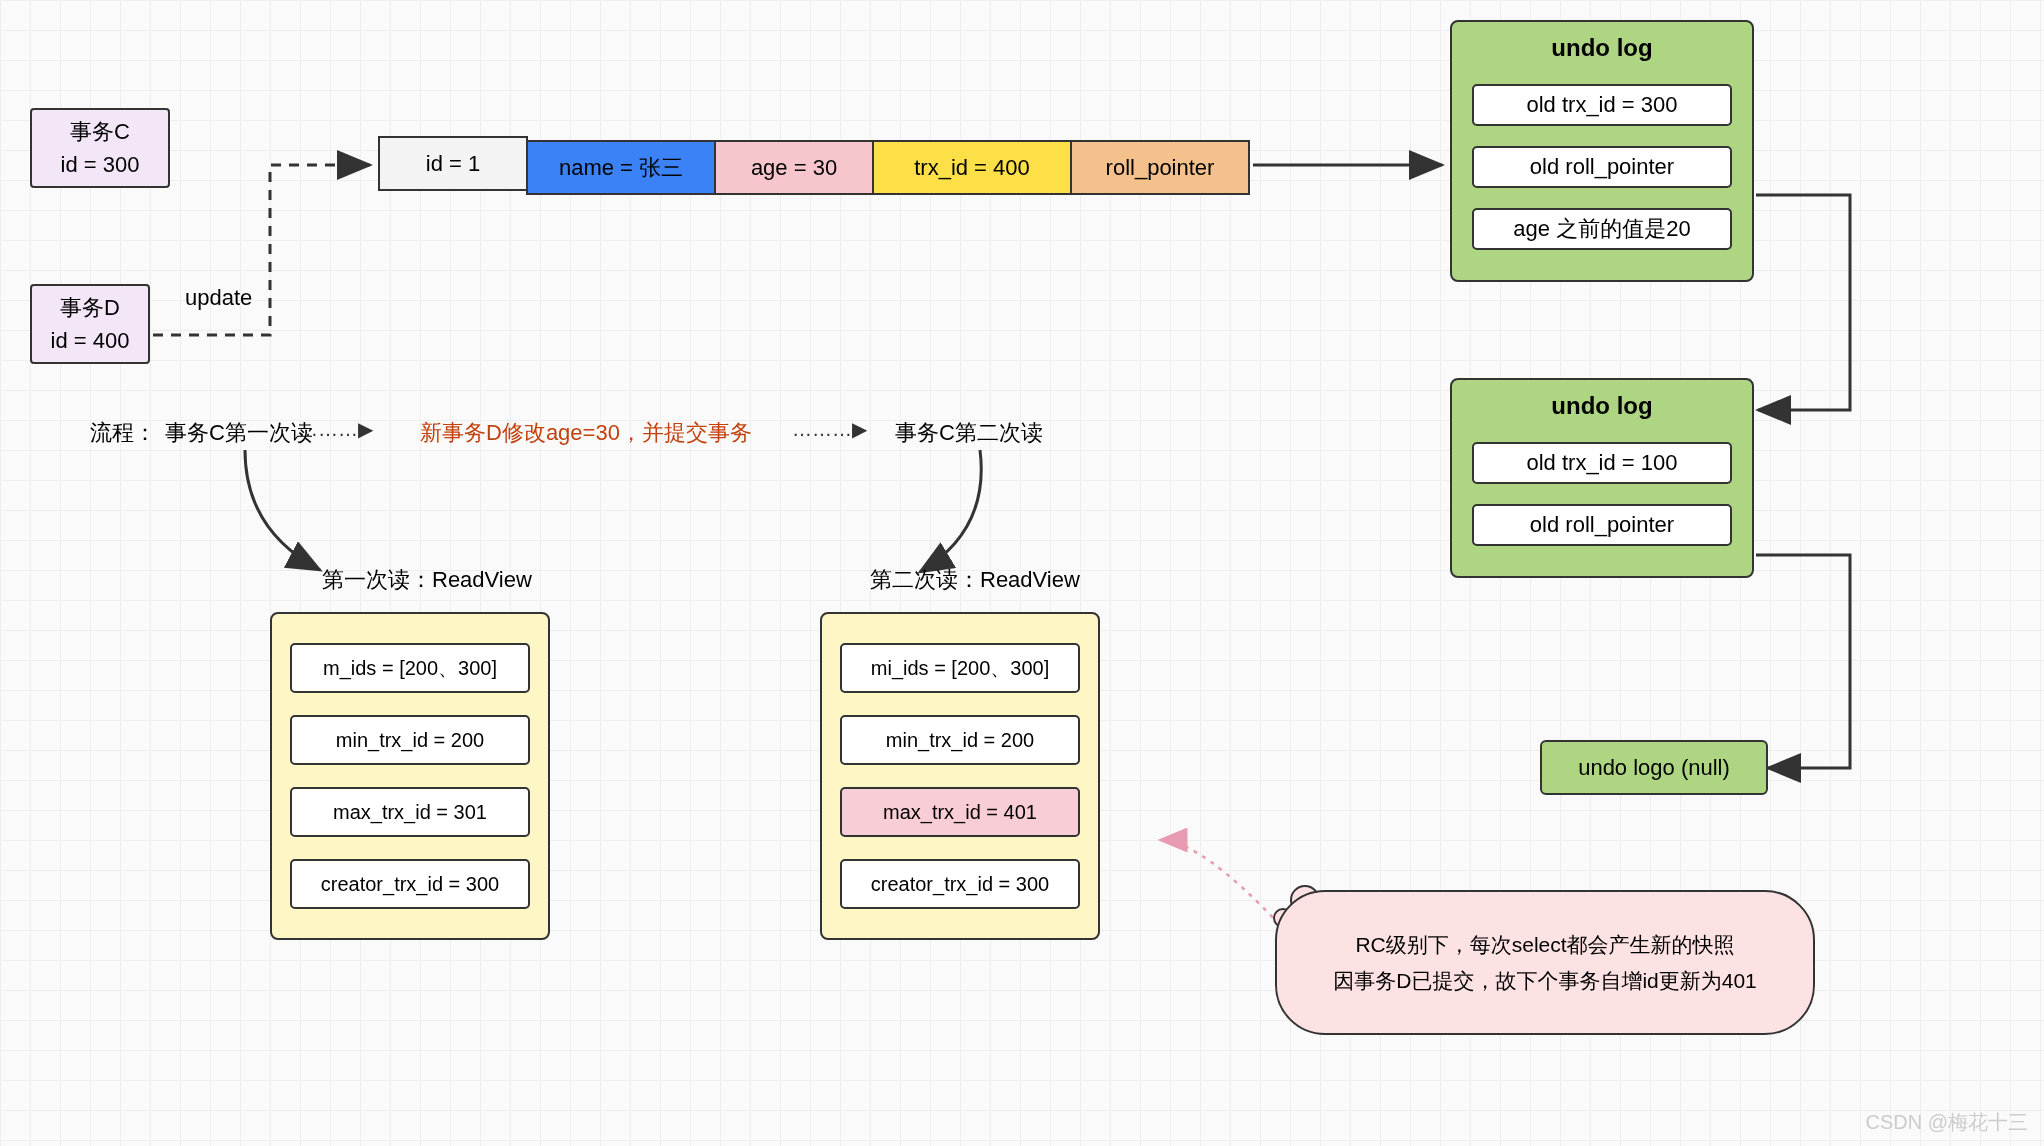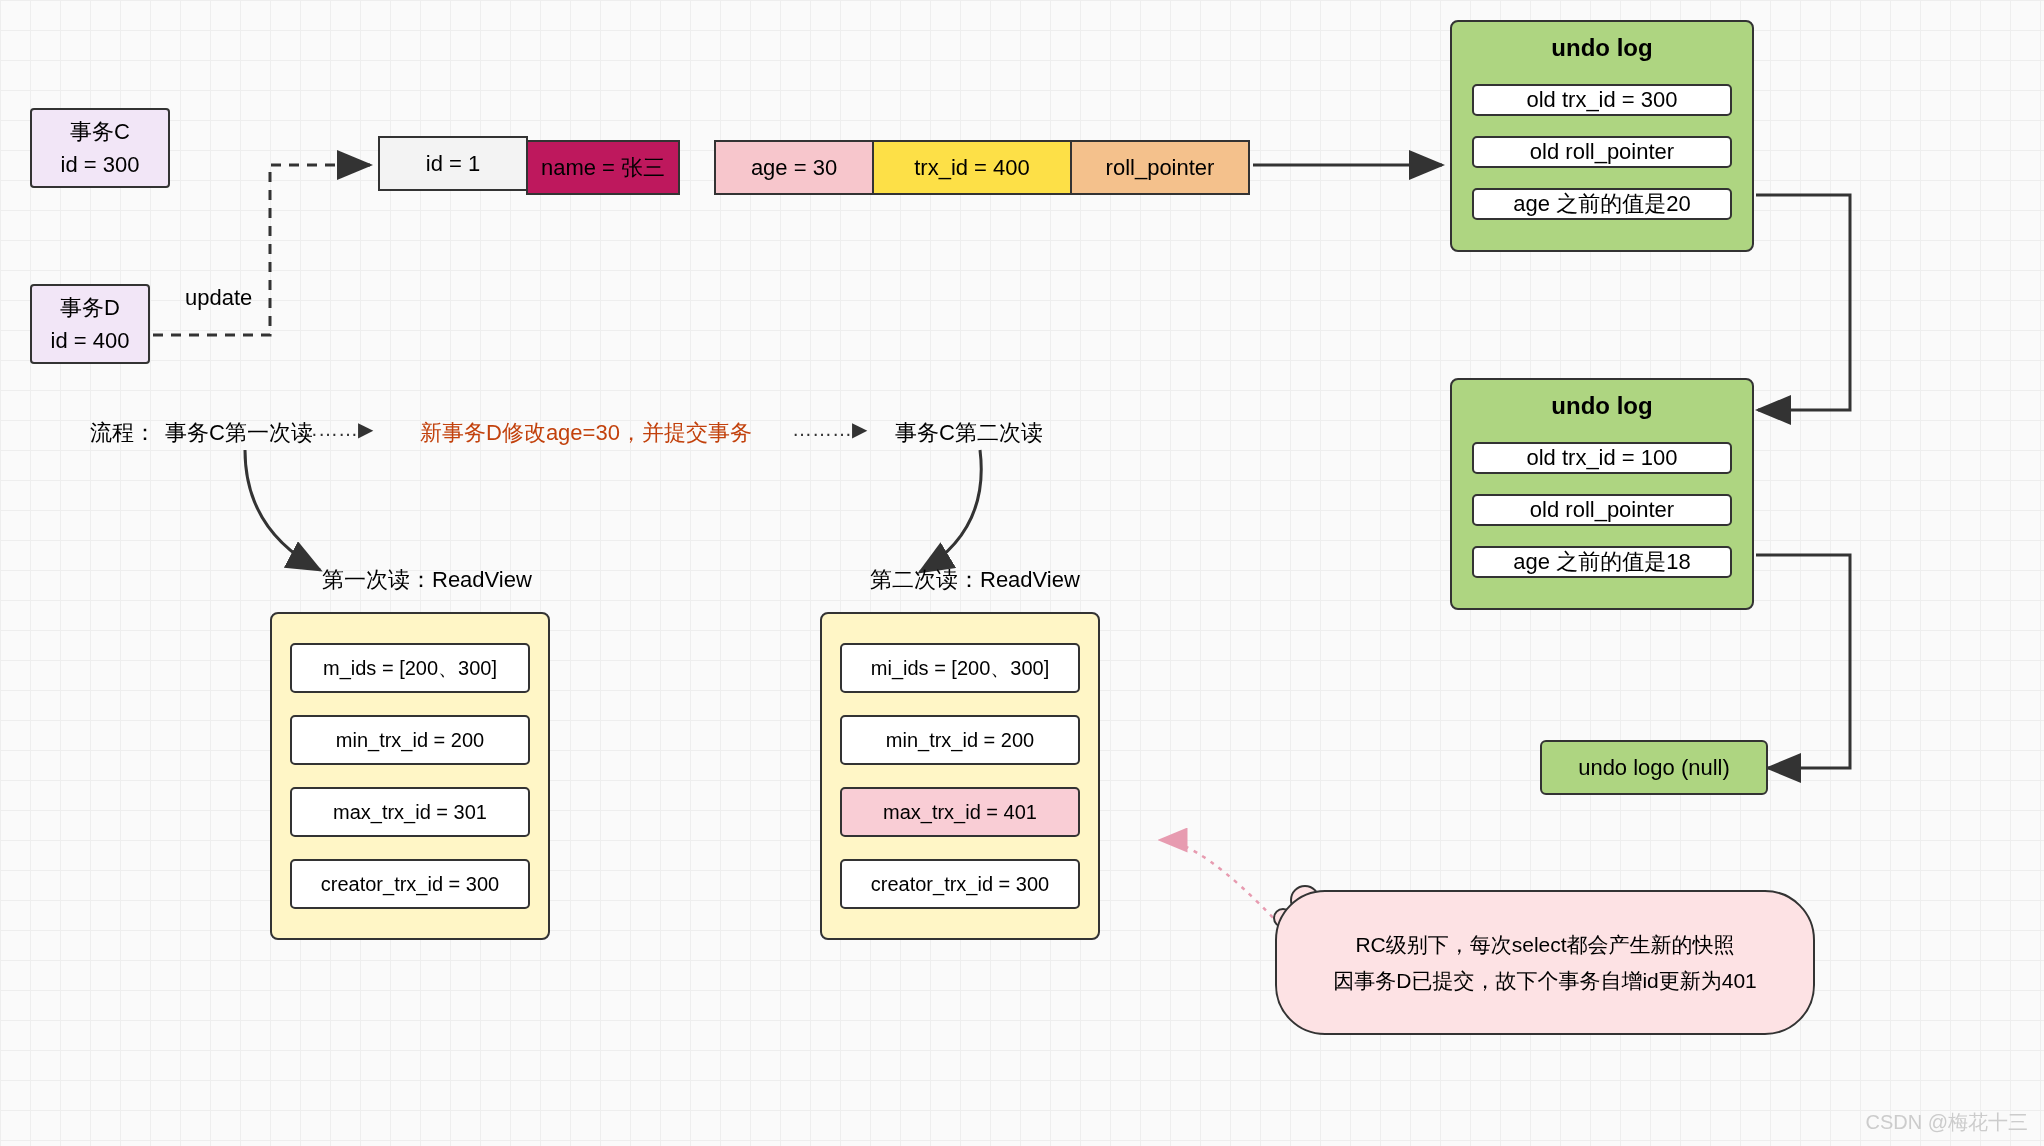--- a/index.html
+++ b/index.html
@@ -49,21 +49,21 @@
     display: flex;
     flex-direction: column;
     align-items: center;
   }
   .undo-title { font-size: 24px; font-weight: bold; margin-bottom: 12px; }
   .undo-item {
     background: #fff;
     border: 2px solid #333;
     border-radius: 5px;
     width: 260px;
-    height: 32px;
+    height: 42px;
     margin: 10px 0;
     display: flex;
     align-items: center;
     justify-content: center;
     font-size: 22px;
   }
   .readview {
     position: absolute;
     background: #fff6c6;
     border: 2px solid #333;
@@ -151,37 +151,36 @@
 </div>
 <div class="box txbox" style="left:30px; top:284px; width:120px; height:80px;">
   <div style="text-align:center;">
     <div>事务D</div>
     <div>id = 400</div>
   </div>
 </div>
 <div class="label" style="left:185px; top:285px;">update</div>
 
 <div class="row-cell" style="left:378px; top:136px; width:150px; height:55px; background:#f3f3f3;">id = 1</div>
-<div class="row-cell" style="left:526px; top:140px; width:154px; height:55px; background:#be185d;">name = 张三</div>
+<div class="row-cell" style="left:526px; top:140px; width:190px; height:55px; background:#3b82f6;">name = 张三</div>
 <div class="row-cell" style="left:714px; top:140px; width:160px; height:55px; background:#f7c6cc;">age = 30</div>
 <div class="row-cell" style="left:872px; top:140px; width:200px; height:55px; background:#fde047;">trx_id = 400</div>
 <div class="row-cell" style="left:1070px; top:140px; width:180px; height:55px; background:#f4c18c;">roll_pointer</div>
 
 <div class="undo-container" style="left:1450px; top:20px;">
   <div class="undo-title">undo log</div>
   <div class="undo-item">old trx_id = 300</div>
   <div class="undo-item">old roll_pointer</div>
   <div class="undo-item">age 之前的值是20</div>
 </div>
 
 <div class="undo-container" style="left:1450px; top:378px;">
   <div class="undo-title">undo log</div>
   <div class="undo-item">old trx_id = 100</div>
   <div class="undo-item">old roll_pointer</div>
-  <div class="undo-item">age 之前的值是18</div>
 </div>
 
 <div class="box" style="left:1532px; top:740px; width:228px; height:55px; background:#aed581;margin-left:8px;">undo logo (null)</div>
 
 <div class="label" style="left:90px; top:418px;">流程：</div>
 <div class="label" style="left:165px; top:418px;">事务C第一次读</div>
 <div class="label red" style="left:420px; top:418px;">新事务D修改age=30，并提交事务</div>
 <div class="label" style="left:895px; top:418px;">事务C第二次读</div>
 
 <div class="label" style="left:322px; top:565px;">第一次读：ReadView</div>

